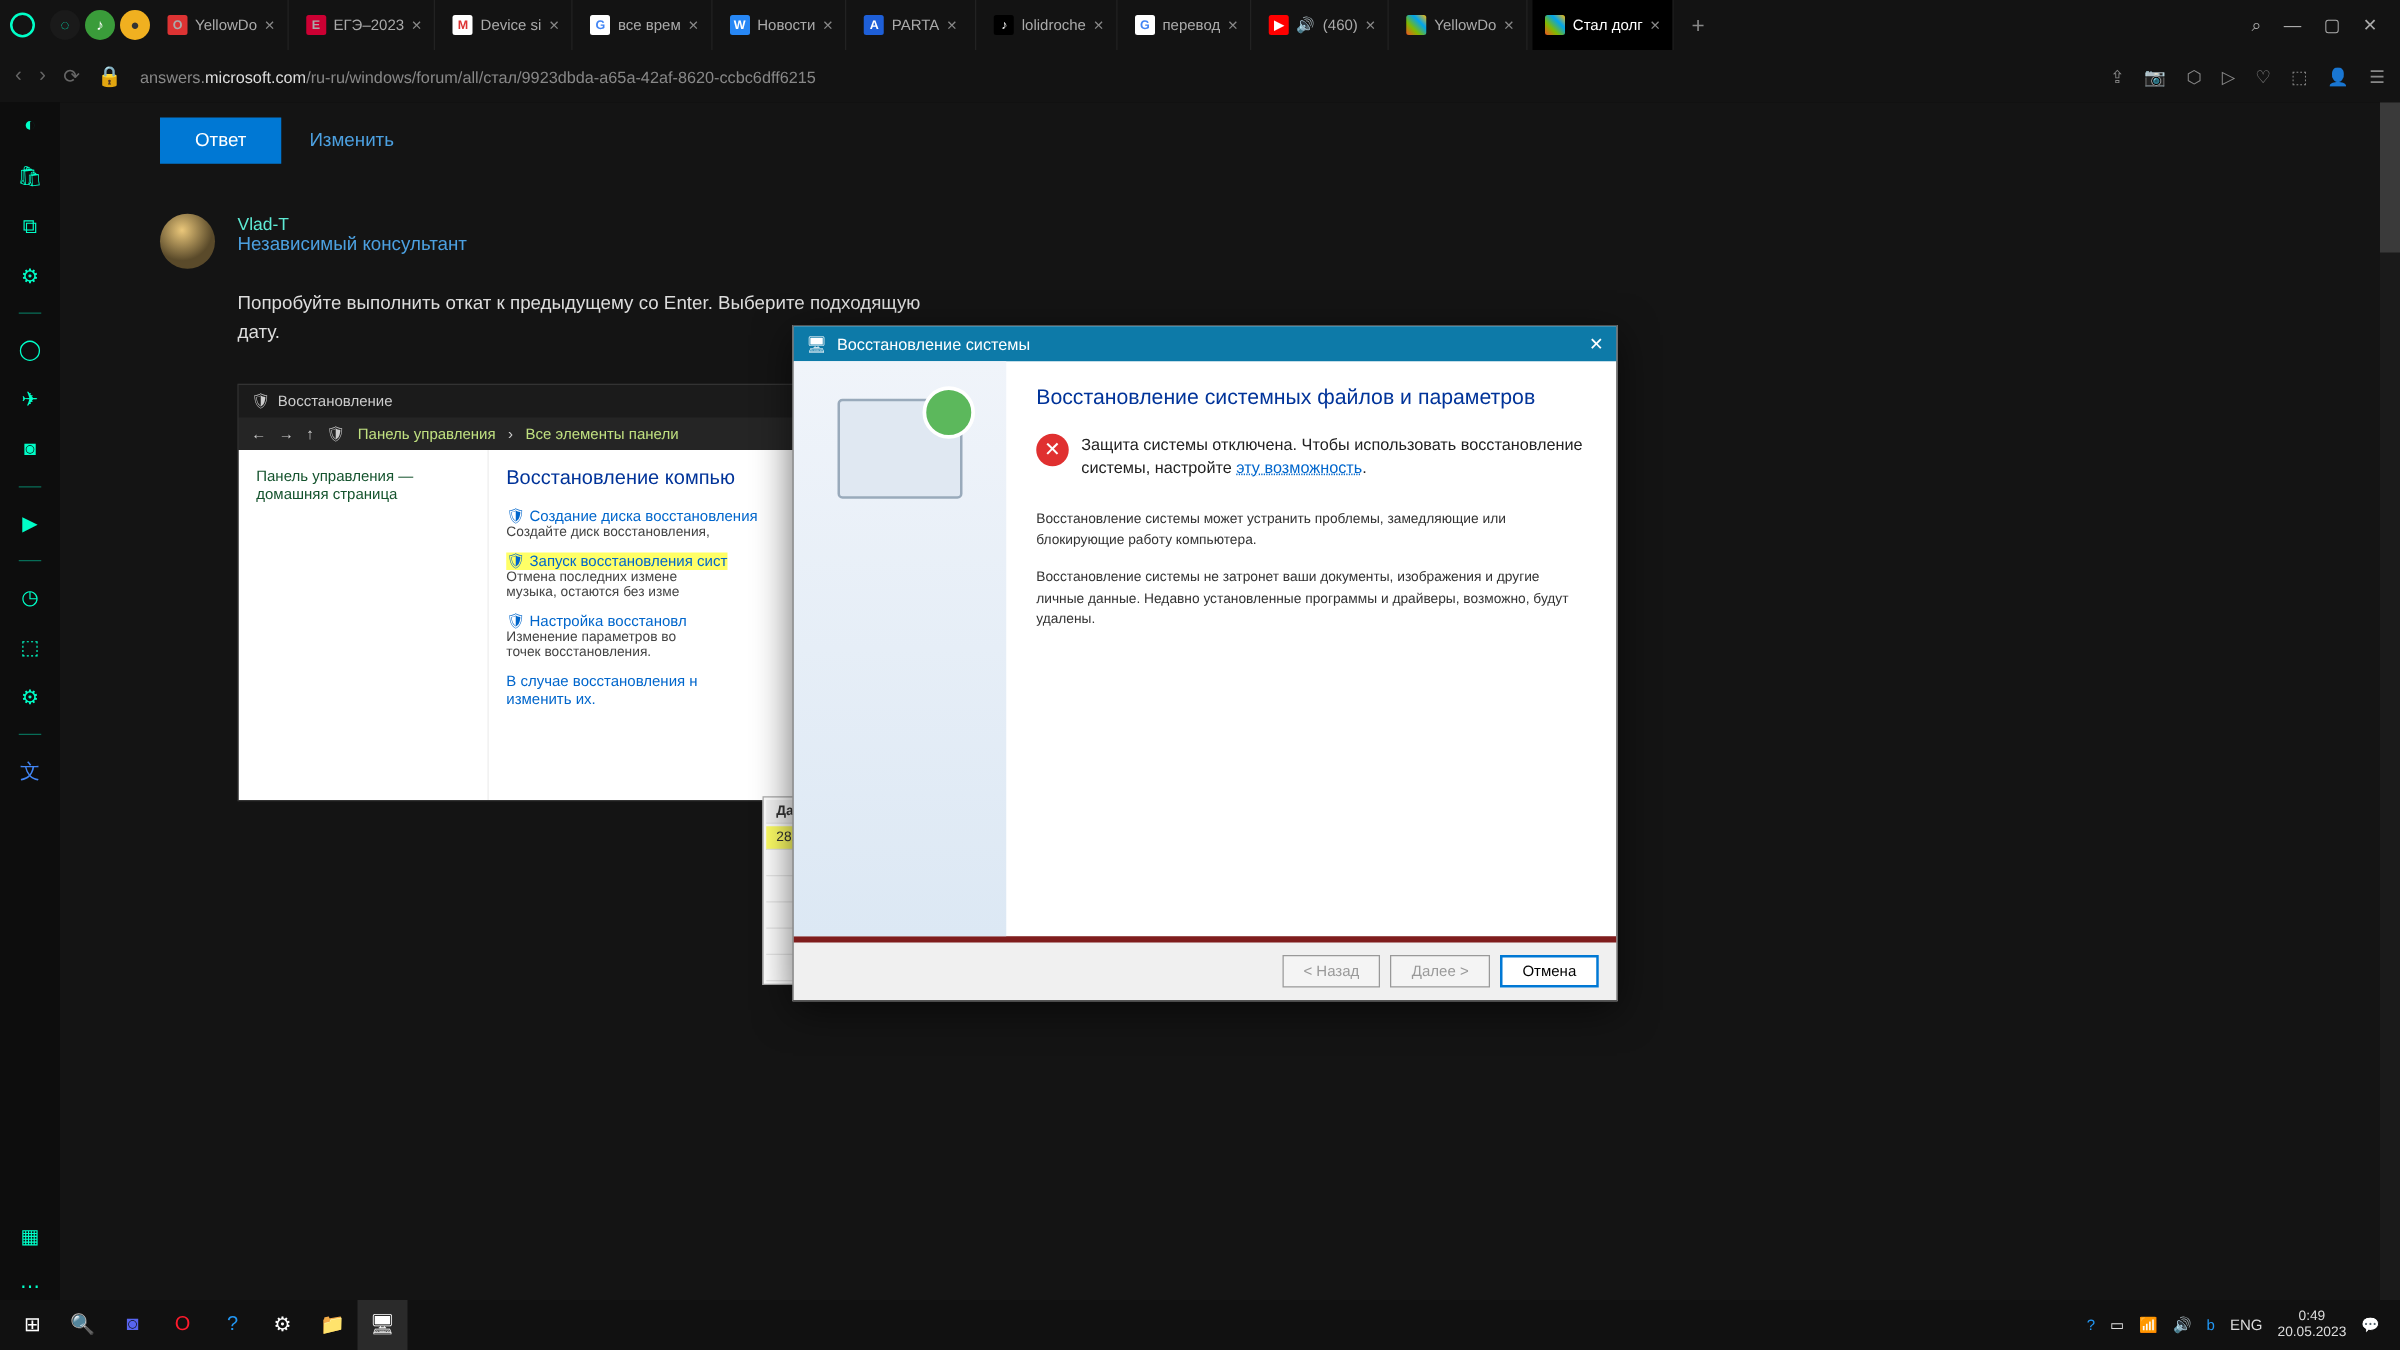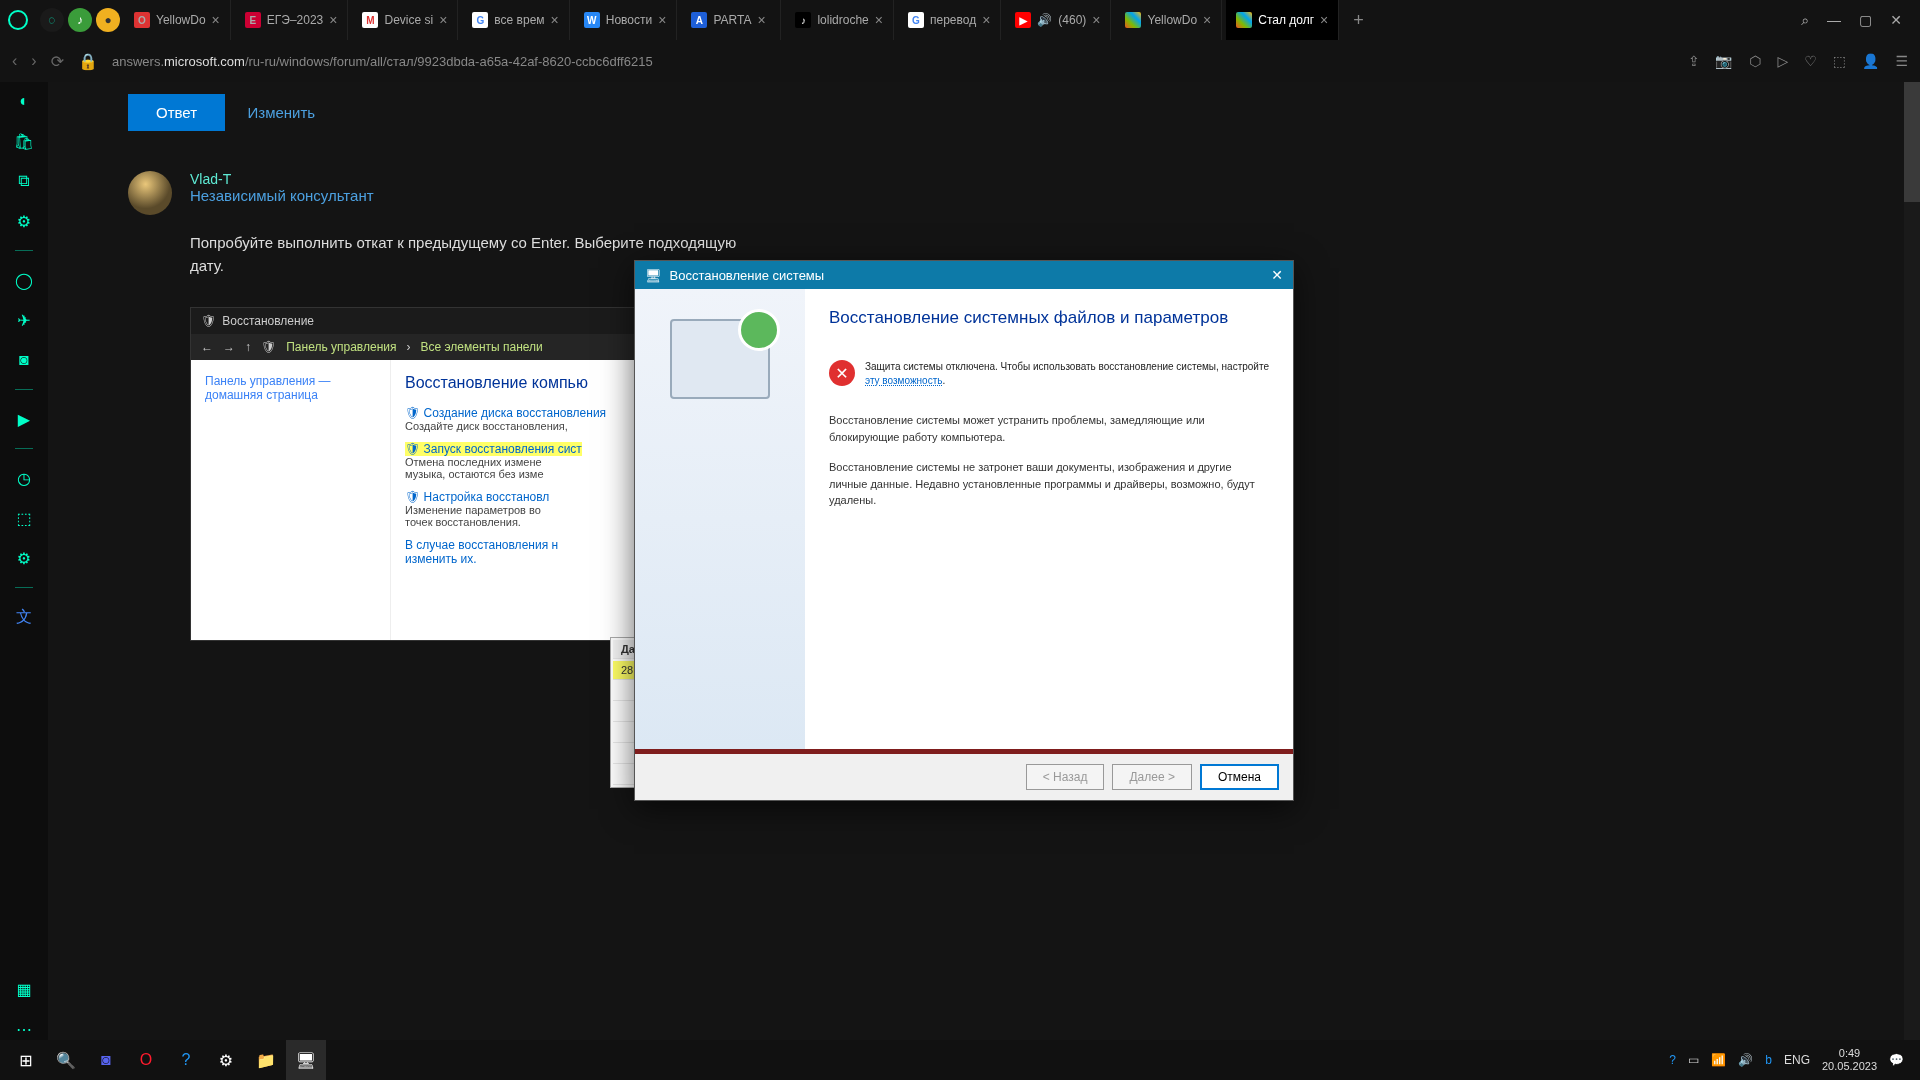--- a/index.html
+++ b/index.html
@@ -41,45 +41,45 @@
 .urole{color:#4ca0e0;font-size:15px}
 .ans-text{color:#ddd;font-size:15px;line-height:1.5;margin-top:28px;max-width:560px}
 
 
 .embed{margin-top:30px;width:990px;position:relative}
 .cp-win{background:#202020;border:1px solid #333}
 .cp-title{background:#1b1b1b;color:#ccc;font-size:12px;padding:6px 10px;display:flex;align-items:center;gap:6px}
 .cp-nav{background:#252525;color:#ccc;font-size:12px;padding:6px 10px;display:flex;align-items:center;gap:10px}
 .cp-nav .crumb{color:#c0e080}
 .cp-body{background:#fff;display:flex;min-height:280px}
-.cp-left{width:200px;padding:14px;font-size:12px;color:#3b82f6;border-right:1px solid #eee}
+.cp-left{width:200px;padding:14px;font-size:12px;color:#14532d;border-right:1px solid #eee}
 .cp-main{flex:1;padding:14px;font-size:12px;color:#222}
 .cp-h{color:#003399;font-size:16px;margin-bottom:14px}
 .cp-item{margin-bottom:10px}
 .cp-link{color:#0066cc}
 .cp-sub{color:#444;font-size:11px}
 .hl{background:#ffff66}
 
 .restore-table{background:#fff;border:1px solid #aaa;width:560px;margin-left:420px;margin-top:-4px}
 .restore-table th,.restore-table td{font-size:11px;text-align:left;padding:3px 8px;border-bottom:1px solid #e8e8e8;color:#333}
 .restore-table th{background:#f4f4f4}
 
 
 .sys-dialog{position:absolute;left:634px;top:260px;width:660px;background:#fff;box-shadow:0 8px 30px rgba(0,0,0,.6);border:1px solid #555}
 .sd-title{background:#0d7aa8;color:#fff;font-size:13px;padding:6px 10px;display:flex;align-items:center;gap:8px}
 .sd-title .x{margin-left:auto;font-size:14px}
 .sd-body{display:flex;min-height:460px}
 .sd-left{width:170px;background:linear-gradient(#f0f4fa,#dce8f4);display:flex;align-items:flex-start;justify-content:center;padding-top:30px}
 .sd-left .mon{width:100px;height:80px;background:#e0e8f2;border:2px solid #9ab;border-radius:4px;position:relative}
 .sd-left .mon::after{content:"";position:absolute;right:-12px;top:-12px;width:36px;height:36px;border-radius:50%;background:#5cb85c;border:3px solid #fff}
 .sd-right{flex:1;padding:18px 24px;font-size:12px;color:#222}
-.sd-h{font-size:17px;color:#003399;margin-bottom:31px;line-height:1.3}
+.sd-h{font-size:17px;color:#003399;margin-bottom:18px;line-height:1.3}
 .sd-err{display:flex;gap:10px;align-items:flex-start;margin-bottom:24px}
 .sd-err .ic{width:26px;height:26px;background:#e03030;border-radius:50%;color:#fff;display:flex;align-items:center;justify-content:center;font-size:16px;flex-shrink:0}
-.sd-err .tx{font-size:10px;line-height:1.4}
+.sd-err .tx{font-size:13px;line-height:1.4}
 .sd-err .tx a{color:#0066cc;text-decoration:underline dotted}
 .sd-p{font-size:11px;line-height:1.5;margin-bottom:14px;color:#333}
 .sd-foot{background:#f0f0f0;padding:10px 14px;display:flex;justify-content:flex-end;gap:8px;border-top:5px solid #7f1d1d}
 .sd-foot button{padding:4px 16px;font-size:12px;border:1px solid #999;background:#f4f4f4}
 .sd-foot button:disabled{color:#999}
 .sd-foot .primary{border:2px solid #0078d4;background:#fff}
 
 
 .taskbar{position:absolute;left:0;right:0;bottom:0;height:40px;background:#111;display:flex;align-items:center;padding:0 6px}
 .tb-ico{width:40px;height:40px;display:flex;align-items:center;justify-content:center;color:#fff;font-size:16px}

